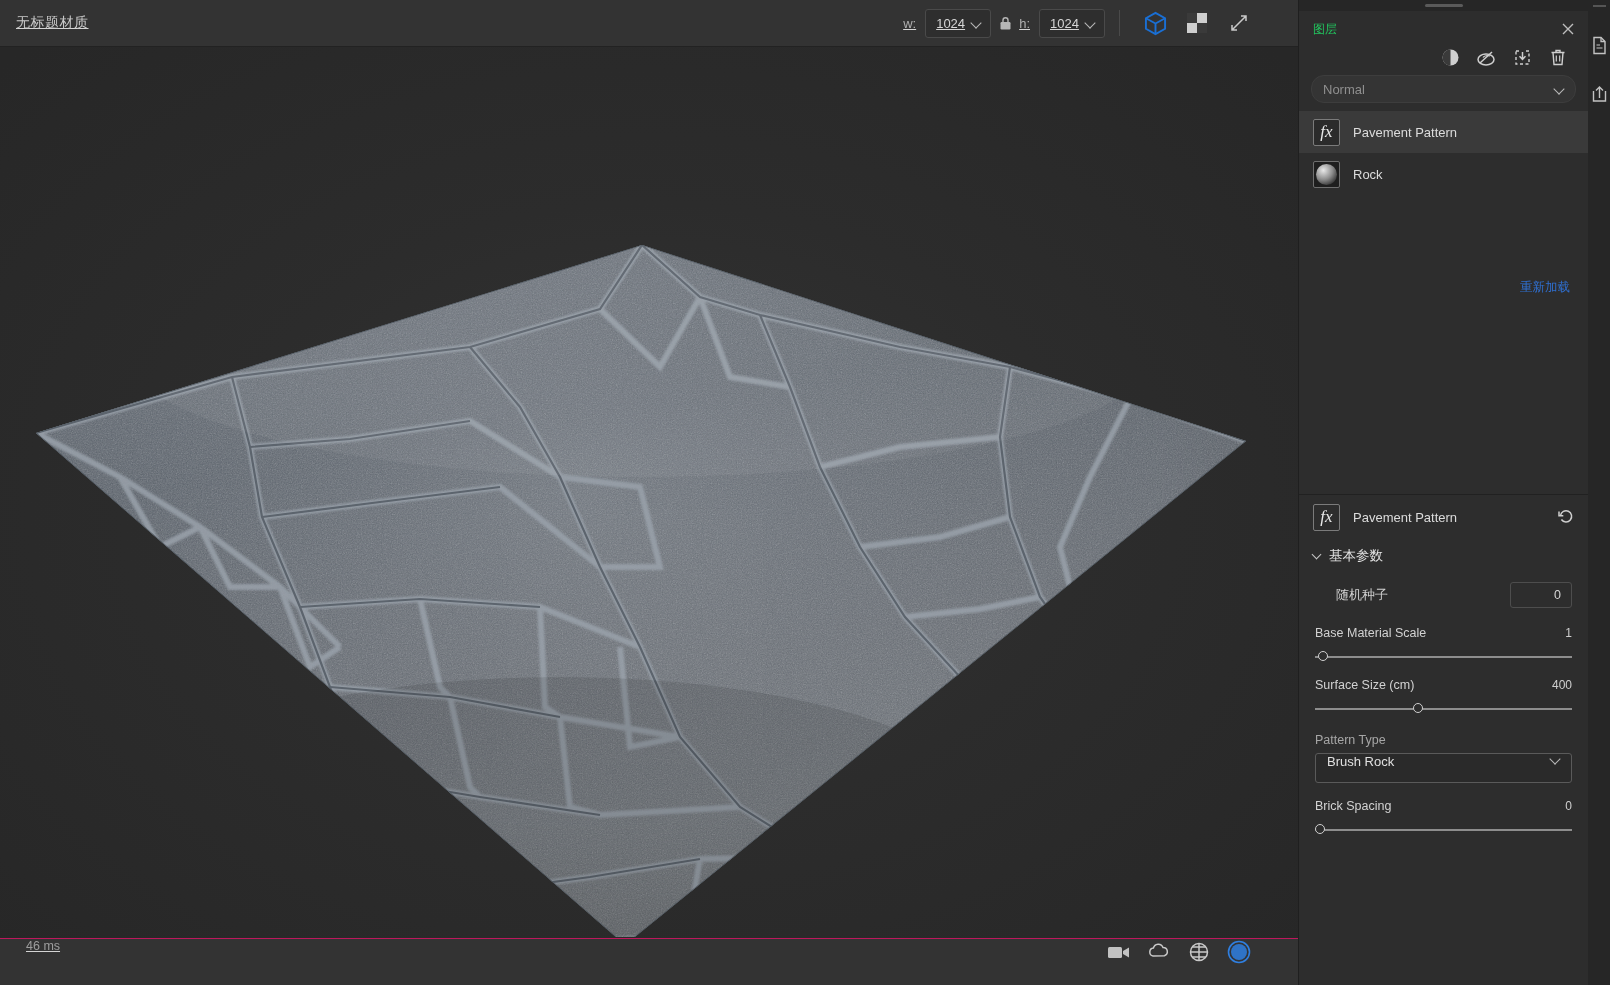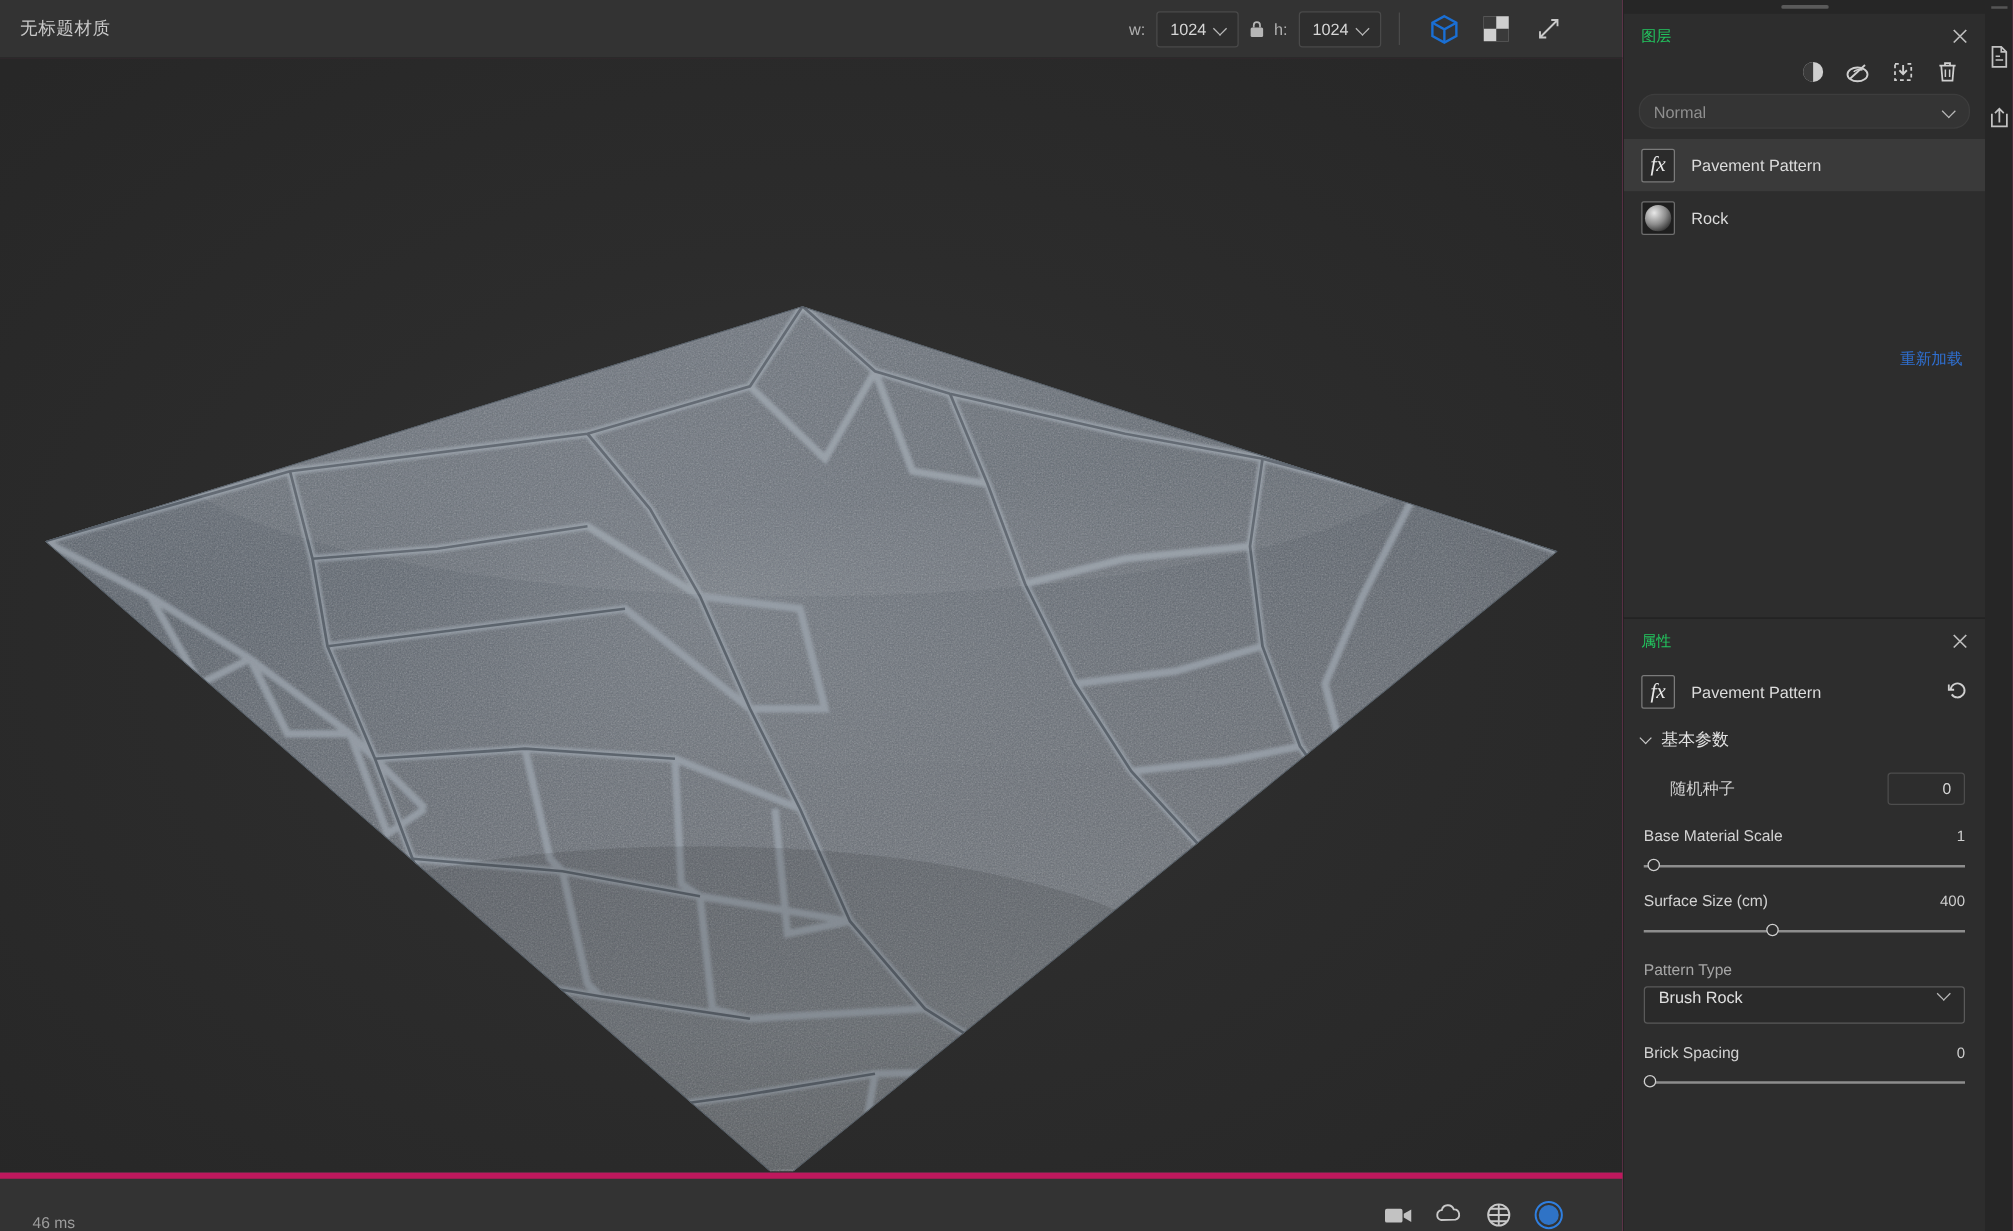--- a/index.html
+++ b/index.html
@@ -6,21 +6,21 @@
   html, body {
     width: 1610px; height: 985px;
     background: #262626;
     font-family: "Liberation Sans", sans-serif;
     overflow: hidden;
     color: #d4d4d4;
   }
   .app { position: relative; width: 1610px; height: 985px; display: flex; }
 
   
-  .main-col { width: 1298px; height: 985px; position: relative; background: #ec4899; display: flex; flex-direction: column; }
+  .main-col { width: 1298px; height: 985px; position: relative; background: #7dd3fc; display: flex; flex-direction: column; text-decoration: underline; }
 
   .topbar {
     height: 47px; background: #333333;
     display: flex; align-items: center;
     border-bottom: 1px solid #222;
     flex: 0 0 47px;
     position: relative;
   }
   .doc-title { margin-left: 16px; font-size: 14px; color: #c9c9c9; letter-spacing: .5px; }
   .topbar-right { margin-left: auto; display: flex; align-items: center; gap: 0; padding-right: 38px; }
@@ -42,22 +42,22 @@
   .ticon { width: 30px; height: 30px; display: flex; align-items: center; justify-content: center; margin: 0 6px; }
 
   .viewport { flex: 1; position: relative; background:
       radial-gradient(ellipse 900px 640px at 50% 52%, #343434 0%, #2c2c2c 48%, #272727 100%); overflow: hidden; }
 
   
   .plane-wrap { position: absolute; left: 0; top: 0; width: 1298px; height: 890px; }
   svg.plane { position: absolute; left: 0; top: 0; }
 
   .statusbar {
-    height: 47px; background: #333333; border-top: 5px solid #be185d;
-    display: flex; align-items: flex-end; flex: 0 0 47px;
+    height: 47px; background: #333333; border-top: 1px solid #be185d;
+    display: flex; align-items: flex-start; flex: 0 0 47px;
   }
   .ms-text { margin-left: 26px; font-size: 12.5px; color: #9d9d9d; }
   .status-icons { margin-left: auto; display: flex; align-items: center; padding-right: 46px; gap: 14px; }
   .sicon { width: 26px; height: 26px; display: flex; align-items: center; justify-content: center; }
 
   
   .right-col { width: 290px; height: 985px; background: #262626; display: flex; flex-direction: column; border-left: 1px solid #1f1f1f; }
 
   .panel-grip { height: 11px; display: flex; align-items: center; justify-content: center; background:#262626; }
   .panel-grip span { width: 38px; height: 3px; background: #5a5a5a; border-radius: 2px; }
@@ -392,28 +392,20 @@
               <circle cx="12.5" cy="12.5" r="10.5" fill="url(#sph)"></circle>
             </svg>
           </span>
           <span class="layer-name">Rock</span>
         </div>
         <div class="reload-link">重新加载</div>
       </div>
     </div>
 
     <div class="panel props-panel">
-      <div class="panel-head">
-        <span class="panel-title">属性</span>
-        <span class="panel-close">
-          <svg width="14" height="14" viewBox="0 0 14 14">
-              <path d="M2 2 L12 12 M12 2 L2 12" stroke="#bdbdbd" stroke-width="1.4"></path>
-            </svg>
-        </span>
-      </div>
 
       <div class="prop-header">
         <span class="prop-fx">fx</span>
         <span class="prop-name">Pavement Pattern</span>
         <span class="revert">
           <svg width="16" height="15" viewBox="0 0 16 15">
             <path d="M2.5 6.5 A5.6 5.6 0 1 1 3.4 10.5" fill="none" stroke="#cfcfcf" stroke-width="1.5"></path>
             <path d="M1 2.5 V6.8 H5.3" fill="none" stroke="#cfcfcf" stroke-width="1.5"></path>
           </svg>
         </span>

